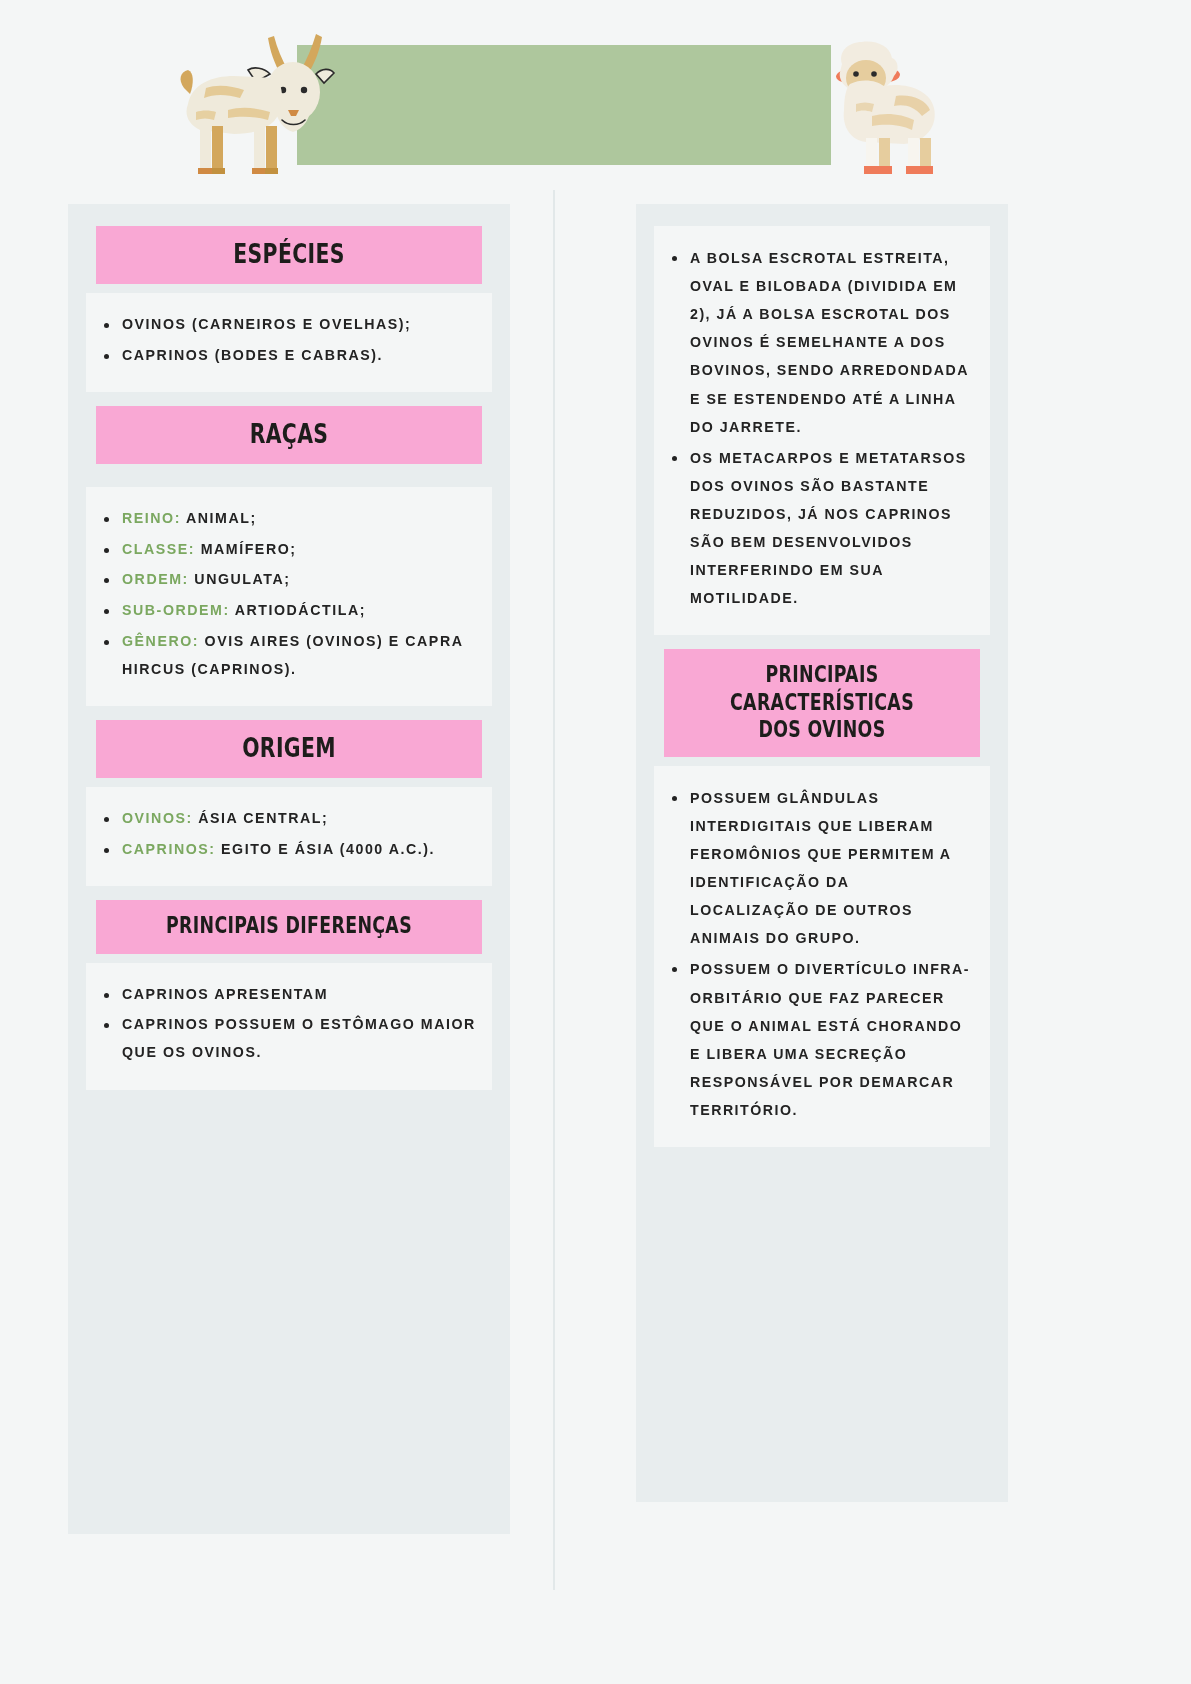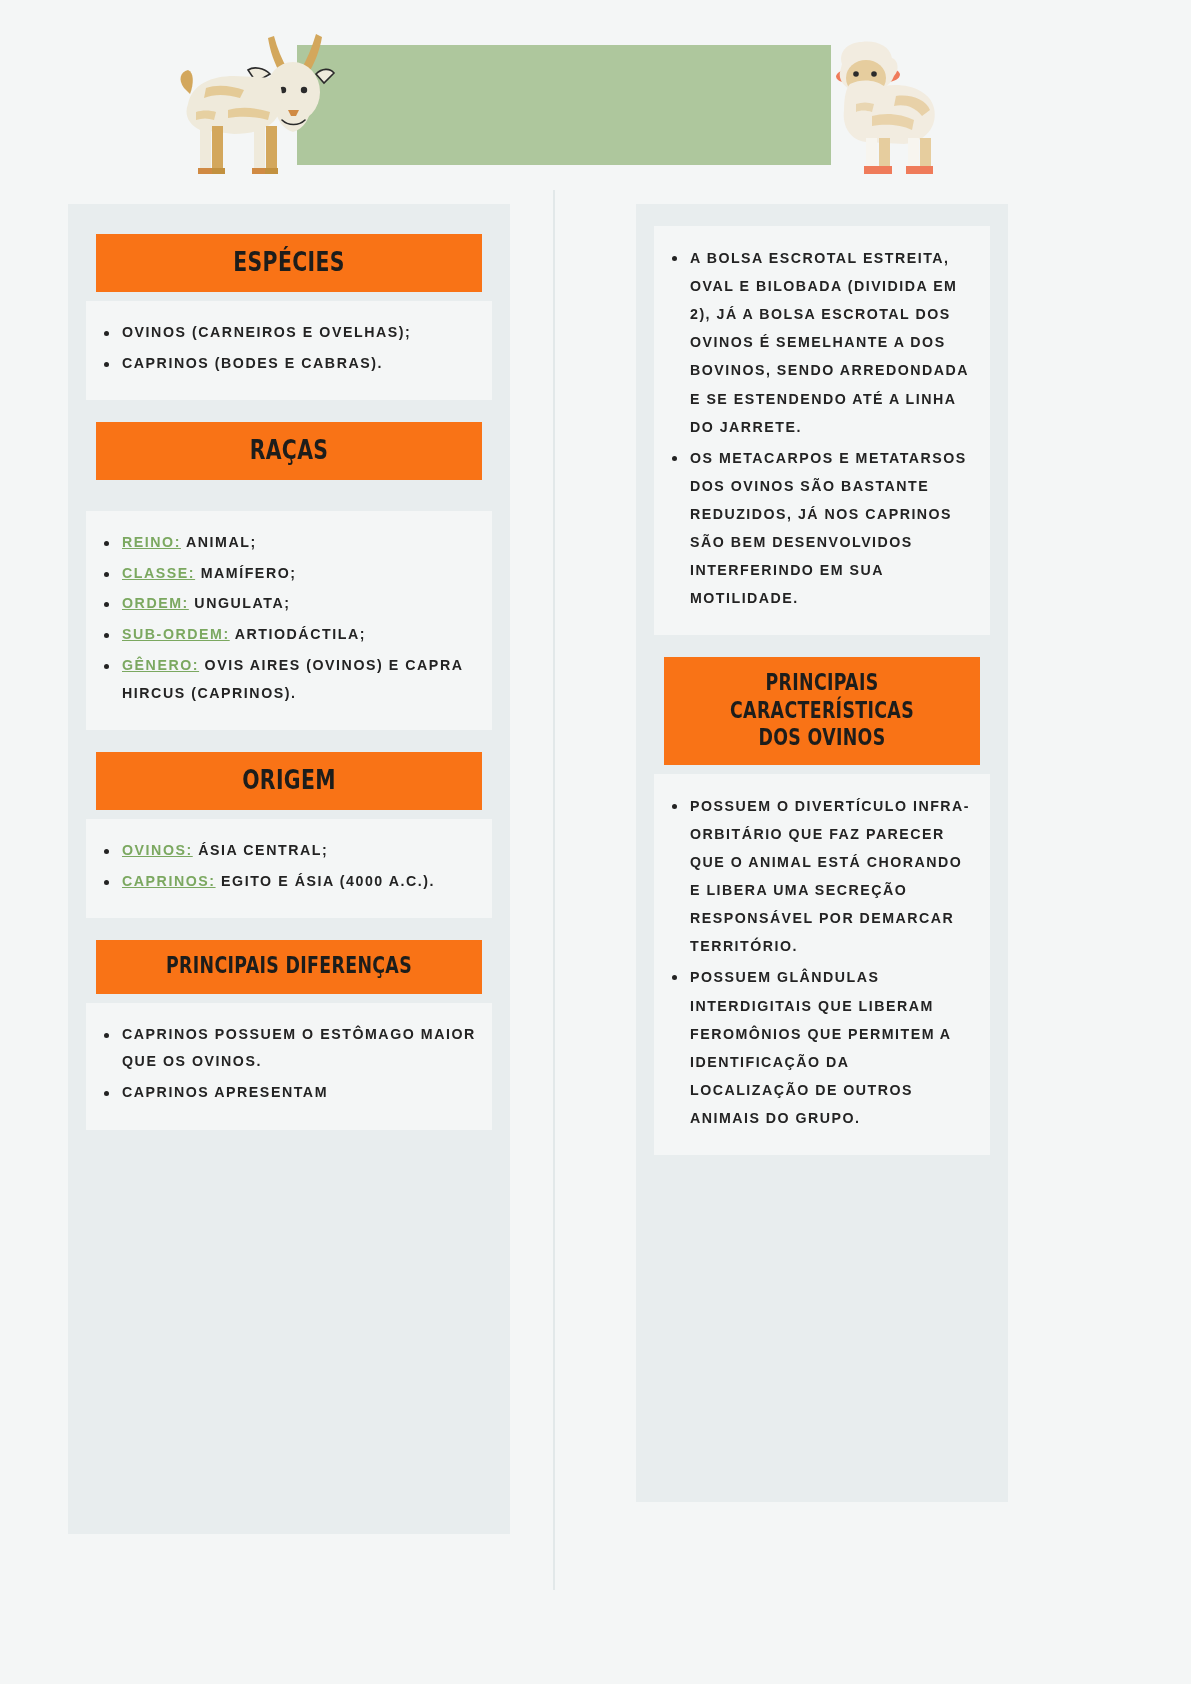--- a/index.html
+++ b/index.html
@@ -55,24 +55,24 @@
 
   .col-divider {
     position: absolute;
     left: 553px; top: 0;
     width: 2px; height: 1400px;
     background: #e2e8e9;
   }
 
   
   .band {
-    background: #f97316;
+    background: #f9a8d4;
     text-align: center;
     padding: 12px 28px 14px;
-    margin: 8px 10px;
+    margin: 0 10px;
   }
   .band-title {
     font-family: "DejaVu Sans Condensed", "Liberation Sans Narrow", "Liberation Sans", sans-serif;
     font-weight: 700;
     font-size: 27px;
     letter-spacing: 0.4px;
     color: #1d1d1b;
     line-height: 1.18;
     transform: scaleX(0.84);
     white-space: pre-line;
@@ -98,21 +98,21 @@
     text-transform: uppercase;
   }
   ul.items li::before {
     content: "";
     position: absolute;
     left: 6px; top: 12px;
     width: 5px; height: 5px;
     border-radius: 50%;
     background: #232323;
   }
-  ul.items li .accent { color: #7ba860; text-decoration: underline; }
+  ul.items li .accent { color: #7ba860; }
 
   
   #col-right ul.items li {
     font-size: 14.2px;
     letter-spacing: 1.5px;
     line-height: 1.98;
   }
 
   .spacer { height: 14px; }
 </style>
@@ -226,22 +226,22 @@
         </ul>
       </div>
 
       <div class="spacer"></div>
 
       <div class="band">
         <div class="band-title small">PRINCIPAIS DIFERENÇAS</div>
       </div>
       <div class="panel">
         <ul class="items">
+          <li><span>CAPRINOS APRESENTAM</span></li>
           <li><span>CAPRINOS POSSUEM O ESTÔMAGO MAIOR QUE OS OVINOS.</span></li>
-          <li><span>CAPRINOS APRESENTAM</span></li>
         </ul>
       </div>
 
     </div>
 
     <div class="col-outer" id="col-right">
 
       <div class="panel" style="margin-top:0;">
         <ul class="items">
           <li><span>A BOLSA ESCROTAL ESTREITA, OVAL E BILOBADA (DIVIDIDA EM 2), JÁ A BOLSA ESCROTAL DOS OVINOS É SEMELHANTE A DOS BOVINOS, SENDO ARREDONDADA E SE ESTENDENDO ATÉ A LINHA DO JARRETE.</span></li>
@@ -250,21 +250,21 @@
       </div>
 
       <div class="spacer"></div>
 
       <div class="band">
         <div class="band-title small">PRINCIPAIS CARACTERÍSTICAS
 DOS OVINOS</div>
       </div>
       <div class="panel">
         <ul class="items">
+          <li><span>POSSUEM GLÂNDULAS INTERDIGITAIS QUE LIBERAM FEROMÔNIOS QUE PERMITEM A IDENTIFICAÇÃO DA LOCALIZAÇÃO DE OUTROS ANIMAIS DO GRUPO.</span></li>
           <li><span>POSSUEM O DIVERTÍCULO INFRA-ORBITÁRIO QUE FAZ PARECER QUE O ANIMAL ESTÁ CHORANDO E LIBERA UMA SECREÇÃO RESPONSÁVEL POR DEMARCAR TERRITÓRIO.</span></li>
-          <li><span>POSSUEM GLÂNDULAS INTERDIGITAIS QUE LIBERAM FEROMÔNIOS QUE PERMITEM A IDENTIFICAÇÃO DA LOCALIZAÇÃO DE OUTROS ANIMAIS DO GRUPO.</span></li>
         </ul>
       </div>
 
     </div>
 
   </div>
 </div>
 
 </body></html>

